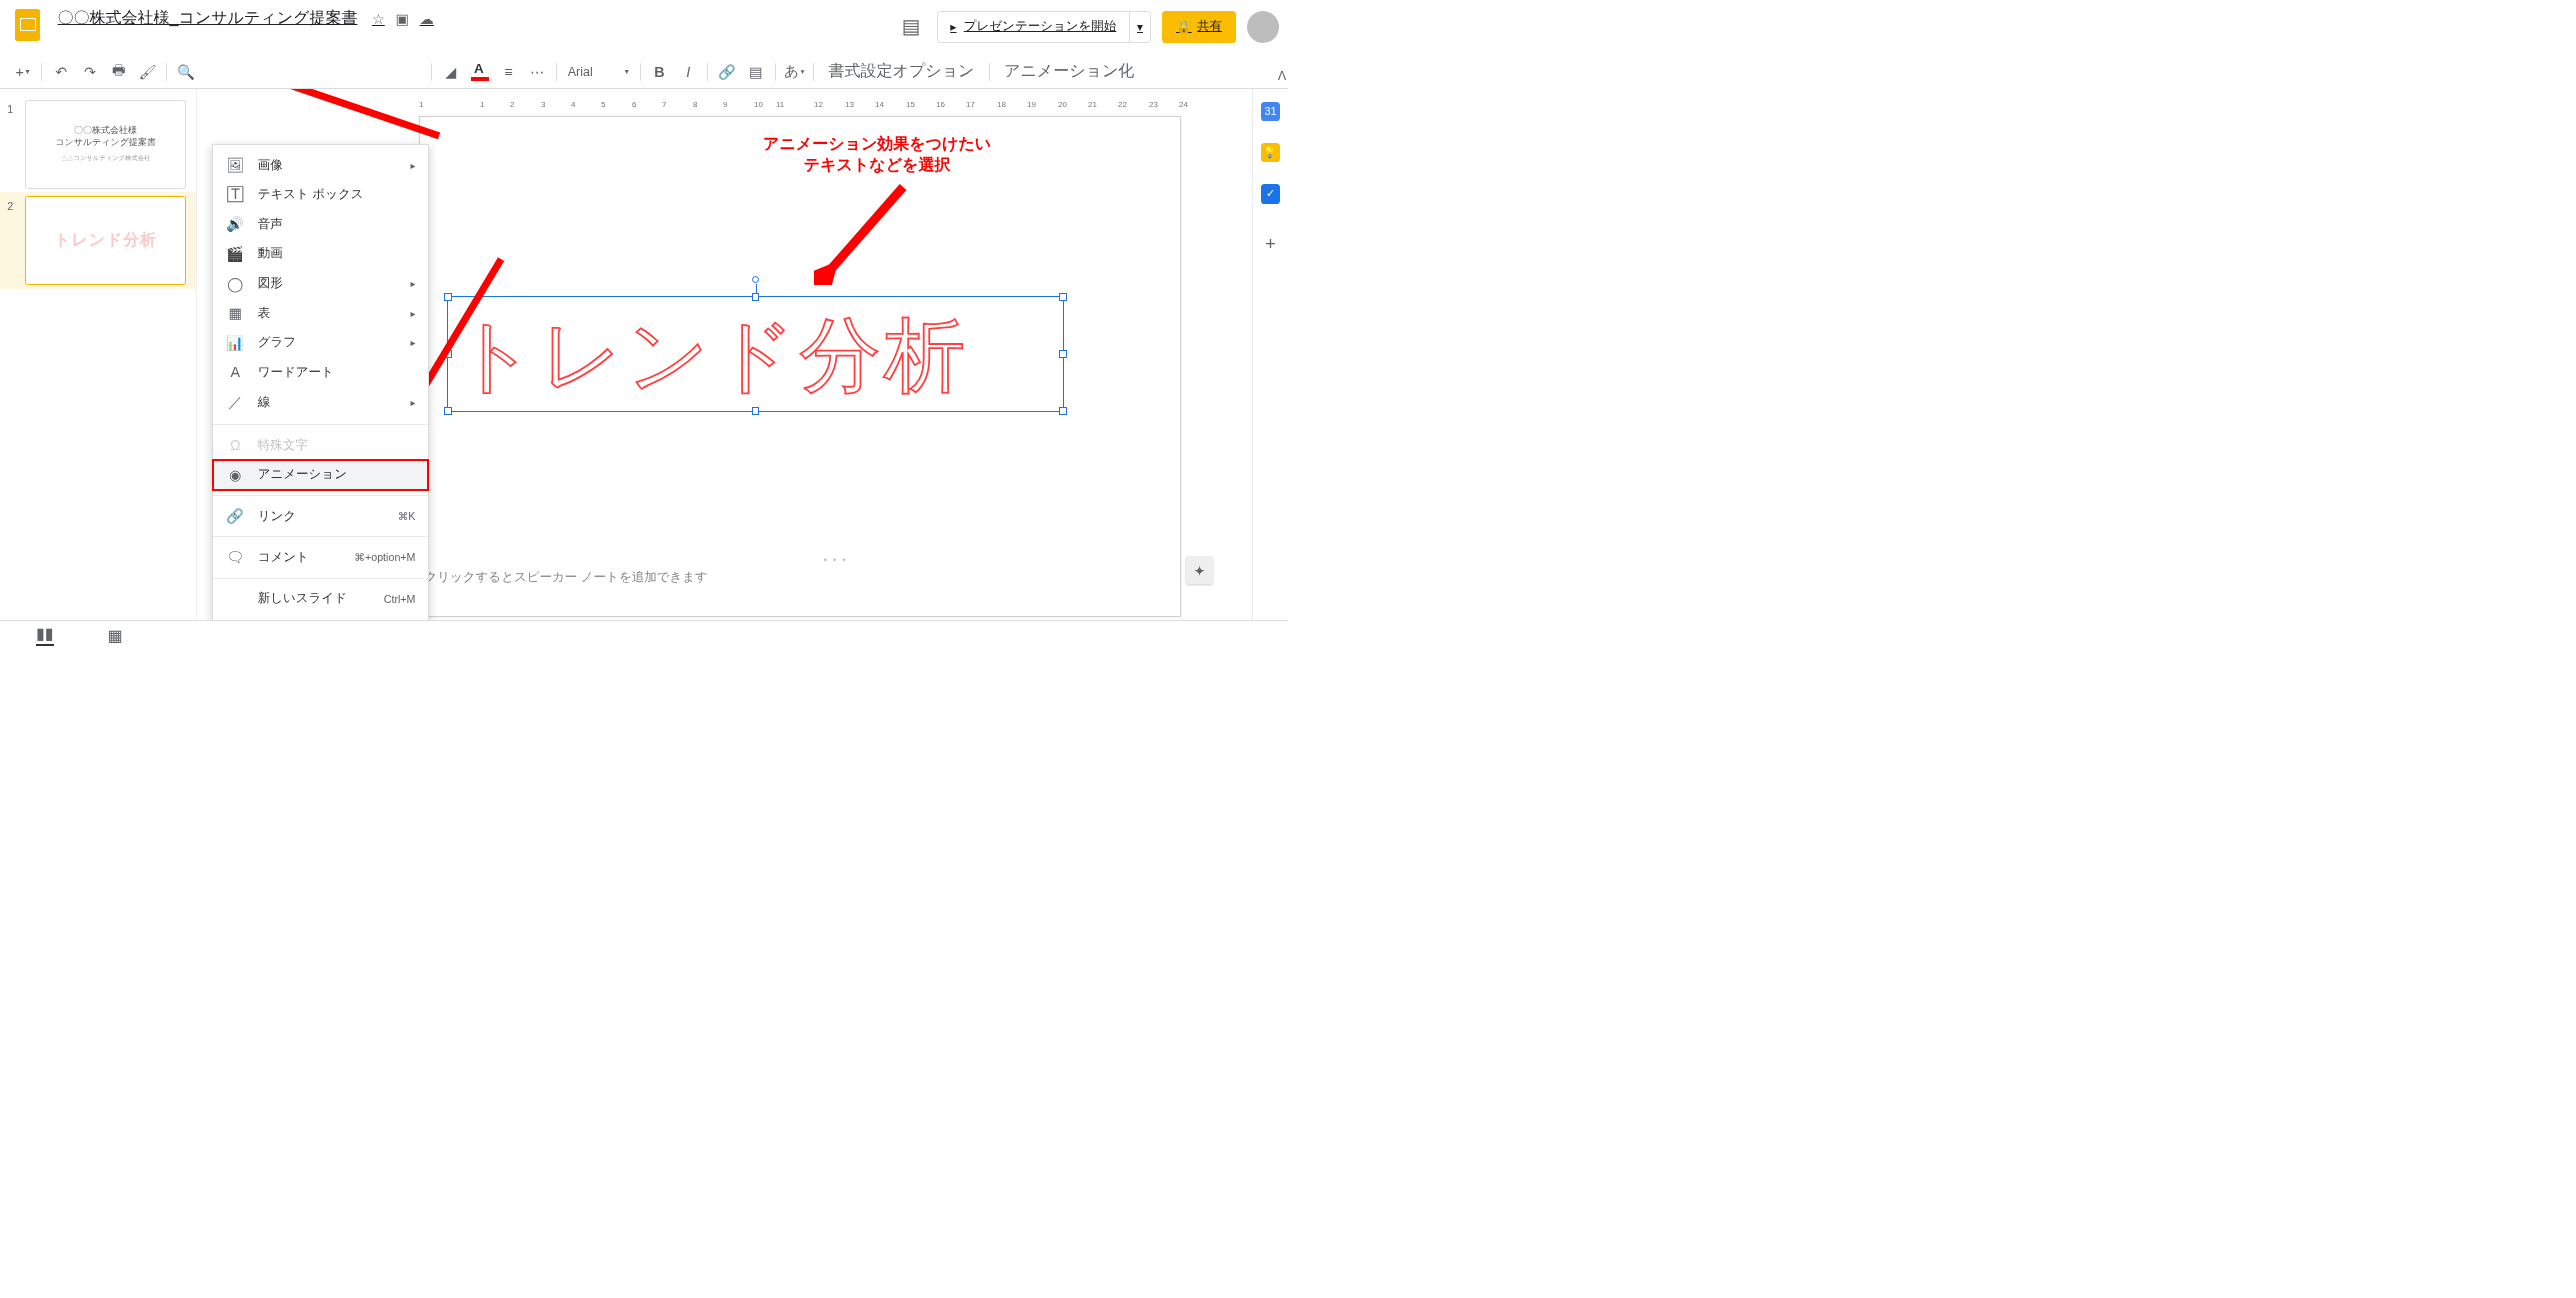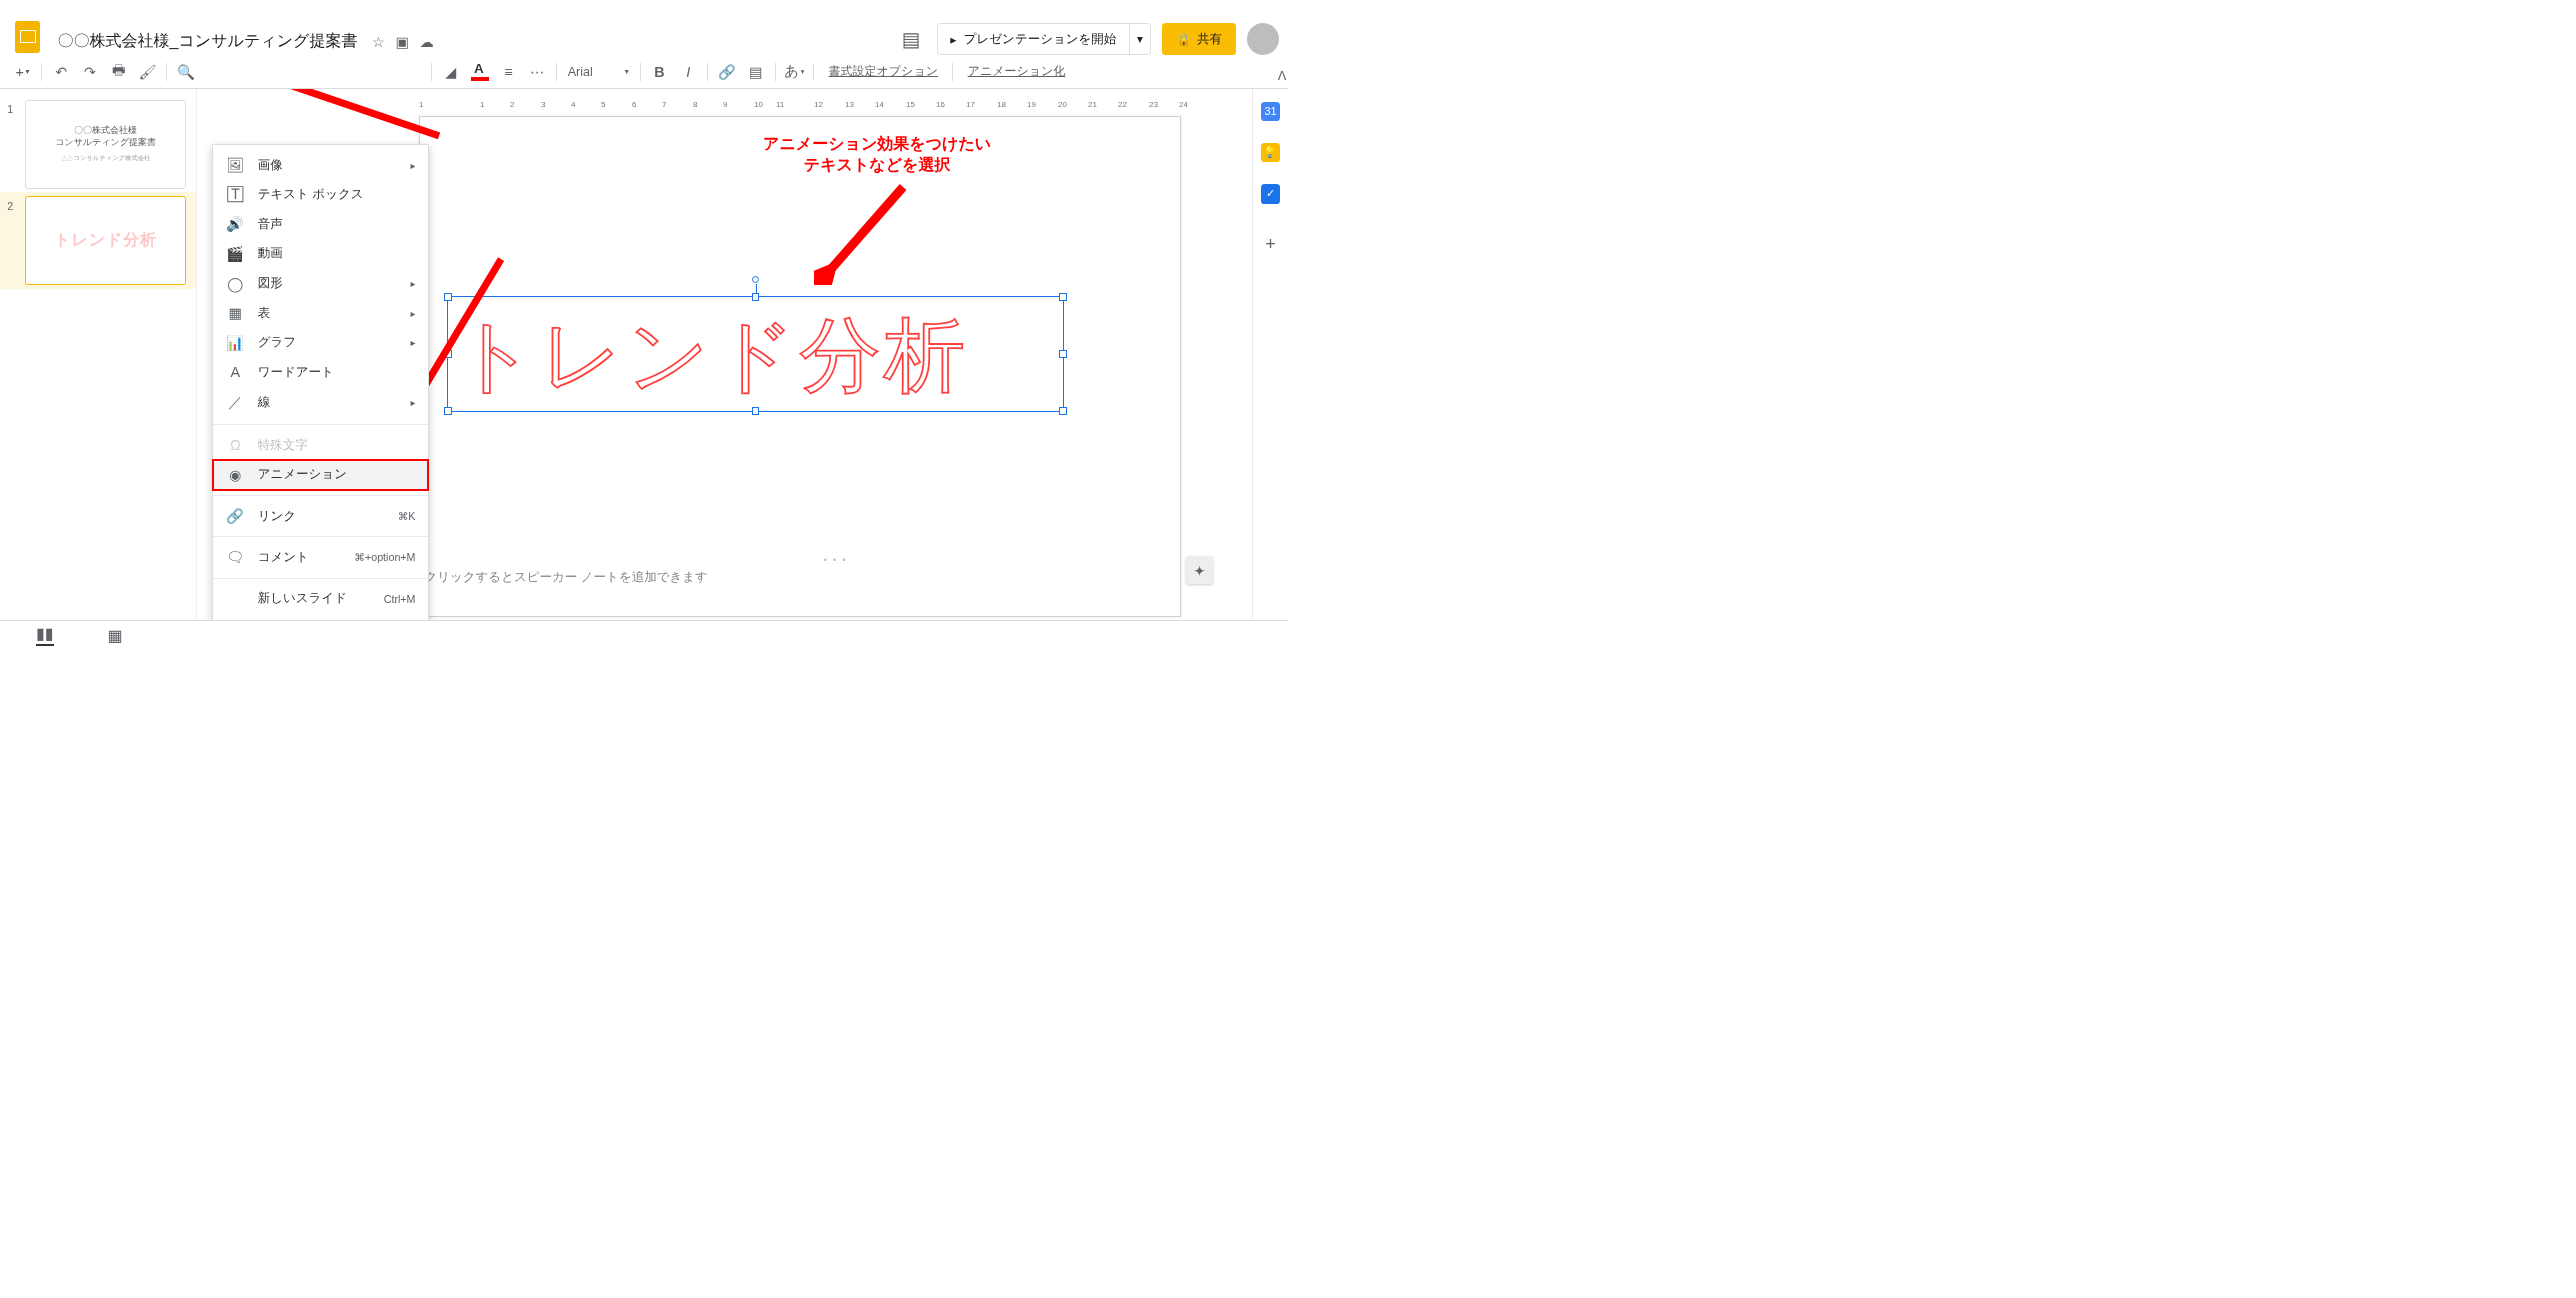--- a/index.html
+++ b/index.html
@@ -1,20 +1,20 @@
 <!DOCTYPE html>
 <html style="font-size:14.3px"><head>
 <meta charset="utf-8">
 <style>
 * { box-sizing: border-box; margin: 0; padding: 0; }
 body { font-family: Arial, "Hiragino Sans", sans-serif; font-size: 11.6px; color: #202124; background: #fff; overflow: hidden; }
 .app { display: flex; flex-direction: column; height: 649px; width: 1288px; position: relative; }
 
 
-.header { display: flex; align-items: flex-end; padding: 5.4px 9px 0 9px; height: 55px; }
+.header { display: flex; align-items: flex-start; padding: 5.4px 9px 0 9px; height: 55px; text-decoration: underline; }
 .logo { width: 36px; height: 36px; display: flex; align-items: center; justify-content: center; margin-right: 7.2px; margin-top:1.8px;}
 .logo-sq { width: 25px; height: 32px; background: #f4b400; border-radius: 2.7px; position: relative; }
 .logo-sq::after { content:""; position:absolute; left:5.4px; top:9px; width:14.3px; height:10.7px; border:1.8px solid #fff; border-radius:0.9px;}
 .title-area { flex: 0 0 auto; }
 .doc-title { font-size: 16px; font-weight: 400; color: #202124; padding: 2.7px 5.4px; display: inline-block; }
 .title-row { display: flex; align-items: center; gap: 9px; }
 .title-icons { display: flex; gap: 10.7px; color: #5f6368; font-size:14.3px;}
 .menubar { display: flex; gap: 1.8px; margin-top: 1.8px; }
 .menu-item { padding: 3.6px 6.3px; font-size: 12.5px; cursor: pointer; border-radius: 2.7px; color:#202124;}
 .menu-item.highlighted { background: #fff; border: 2.7px solid #ff0000; border-radius: 3.6px; padding: 0.9px 3.6px; font-weight: 500;}
@@ -26,21 +26,21 @@
 .present-drop { border-left: 0.9px solid #dadce0; padding: 0 7.2px; height:100%; display:flex; align-items:center;}
 .share-btn { background: #fbbc04; border-radius: 3.6px; padding: 0 14.3px; height: 32px; display: flex; align-items: center; gap: 5.4px; font-size: 12.5px; font-weight:500;}
 .avatar { width: 32px; height: 32px; border-radius: 50%; background: #bdbdbd; }
 
 
 .toolbar { display: flex; align-items: center; padding: 2.7px 9px; border-bottom: 0.9px solid #dadce0; height: 34px; gap: 1.8px; color:#5f6368;}
 .tb-btn { width: 27px; height: 25px; display: flex; align-items: center; justify-content: center; cursor: pointer; border-radius: 2.7px; font-size:14.3px;}
 .tb-sep { width: 0.9px; height: 18px; background: #dadce0; margin: 0 3.6px; }
 .tb-drop { display:flex; align-items:center; padding:0 3.6px;}
 .font-sel { min-width:72px; padding:0 5.4px; font-size:12.5px; display:flex; align-items:center; justify-content:space-between;}
-.tb-text { padding: 0 9px; font-size: 12px; cursor:pointer;text-decoration:underline;}
+.tb-text { padding: 0 9px; font-size: 16px; cursor:pointer;}
 .text-color-icon { position:relative; width:18px; height:18px;}
 .text-color-icon .letter { font-size:13.4px; font-weight:bold; color:#333; position:absolute; top:-1.8px; left:3.6px;}
 .text-color-icon .bar { position:absolute; bottom:0; left:0; width:18px; height:3.6px; background:#ff0000;}
 
 
 .body { display: flex; flex: 1; position: relative; overflow:hidden;}
 
 
 .slide-panel { width: 197px; border-right: 0.9px solid #f0f0f0; padding: 7.2px 0; background:#fff;}
 .slide-thumb-row { display: flex; padding: 3.6px 7.2px; gap: 5.4px; }

